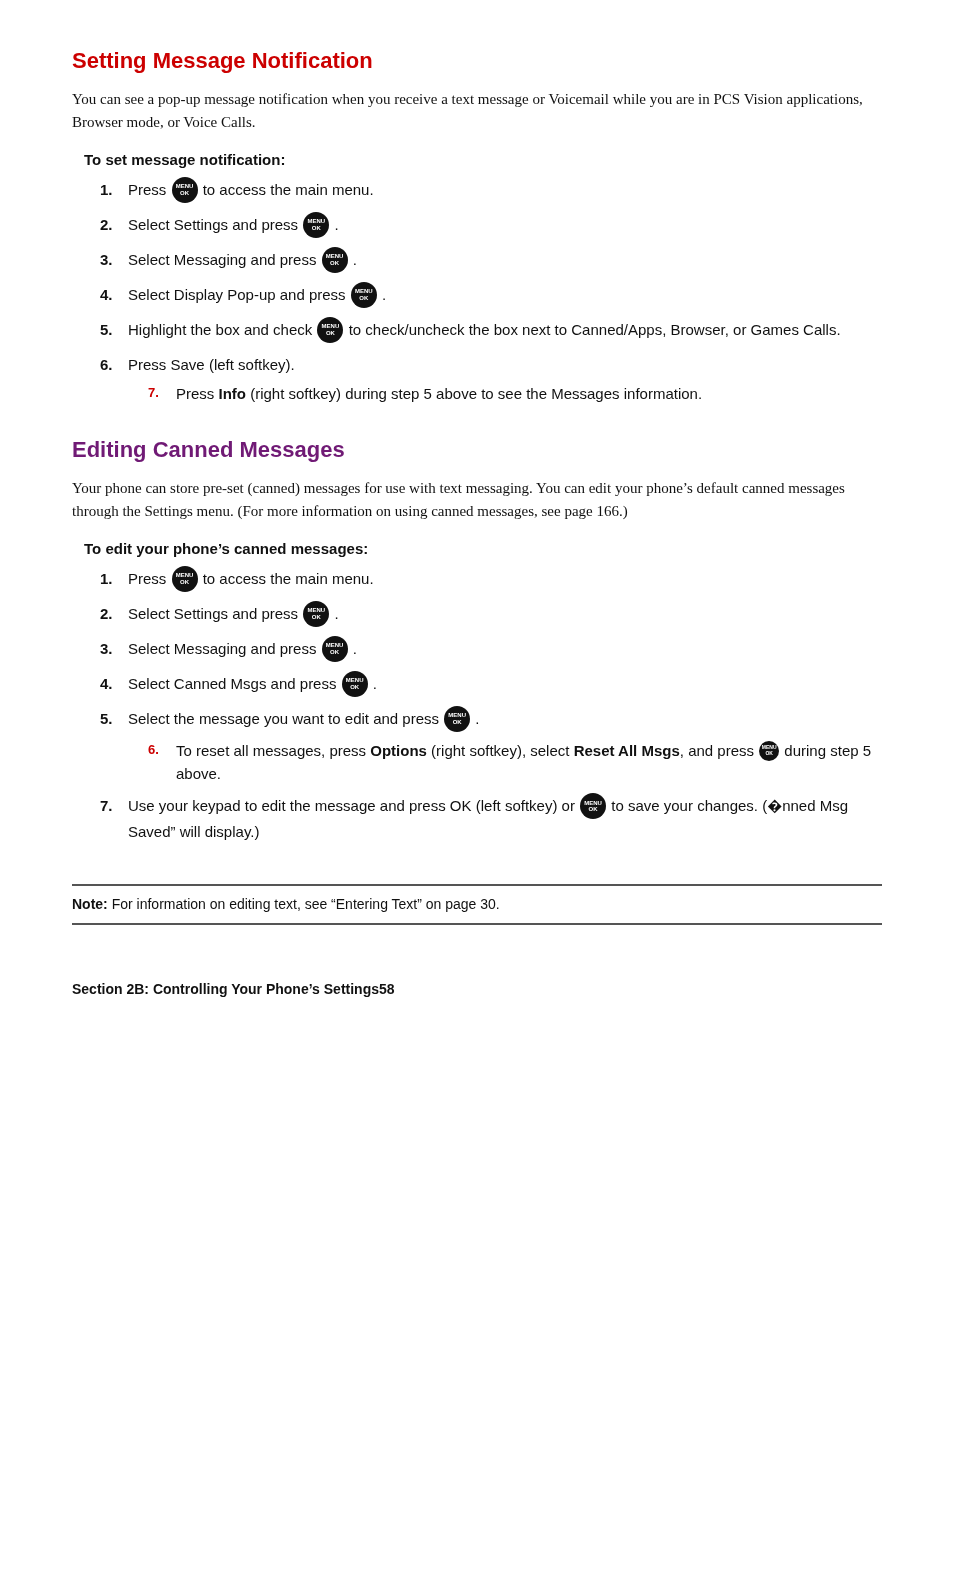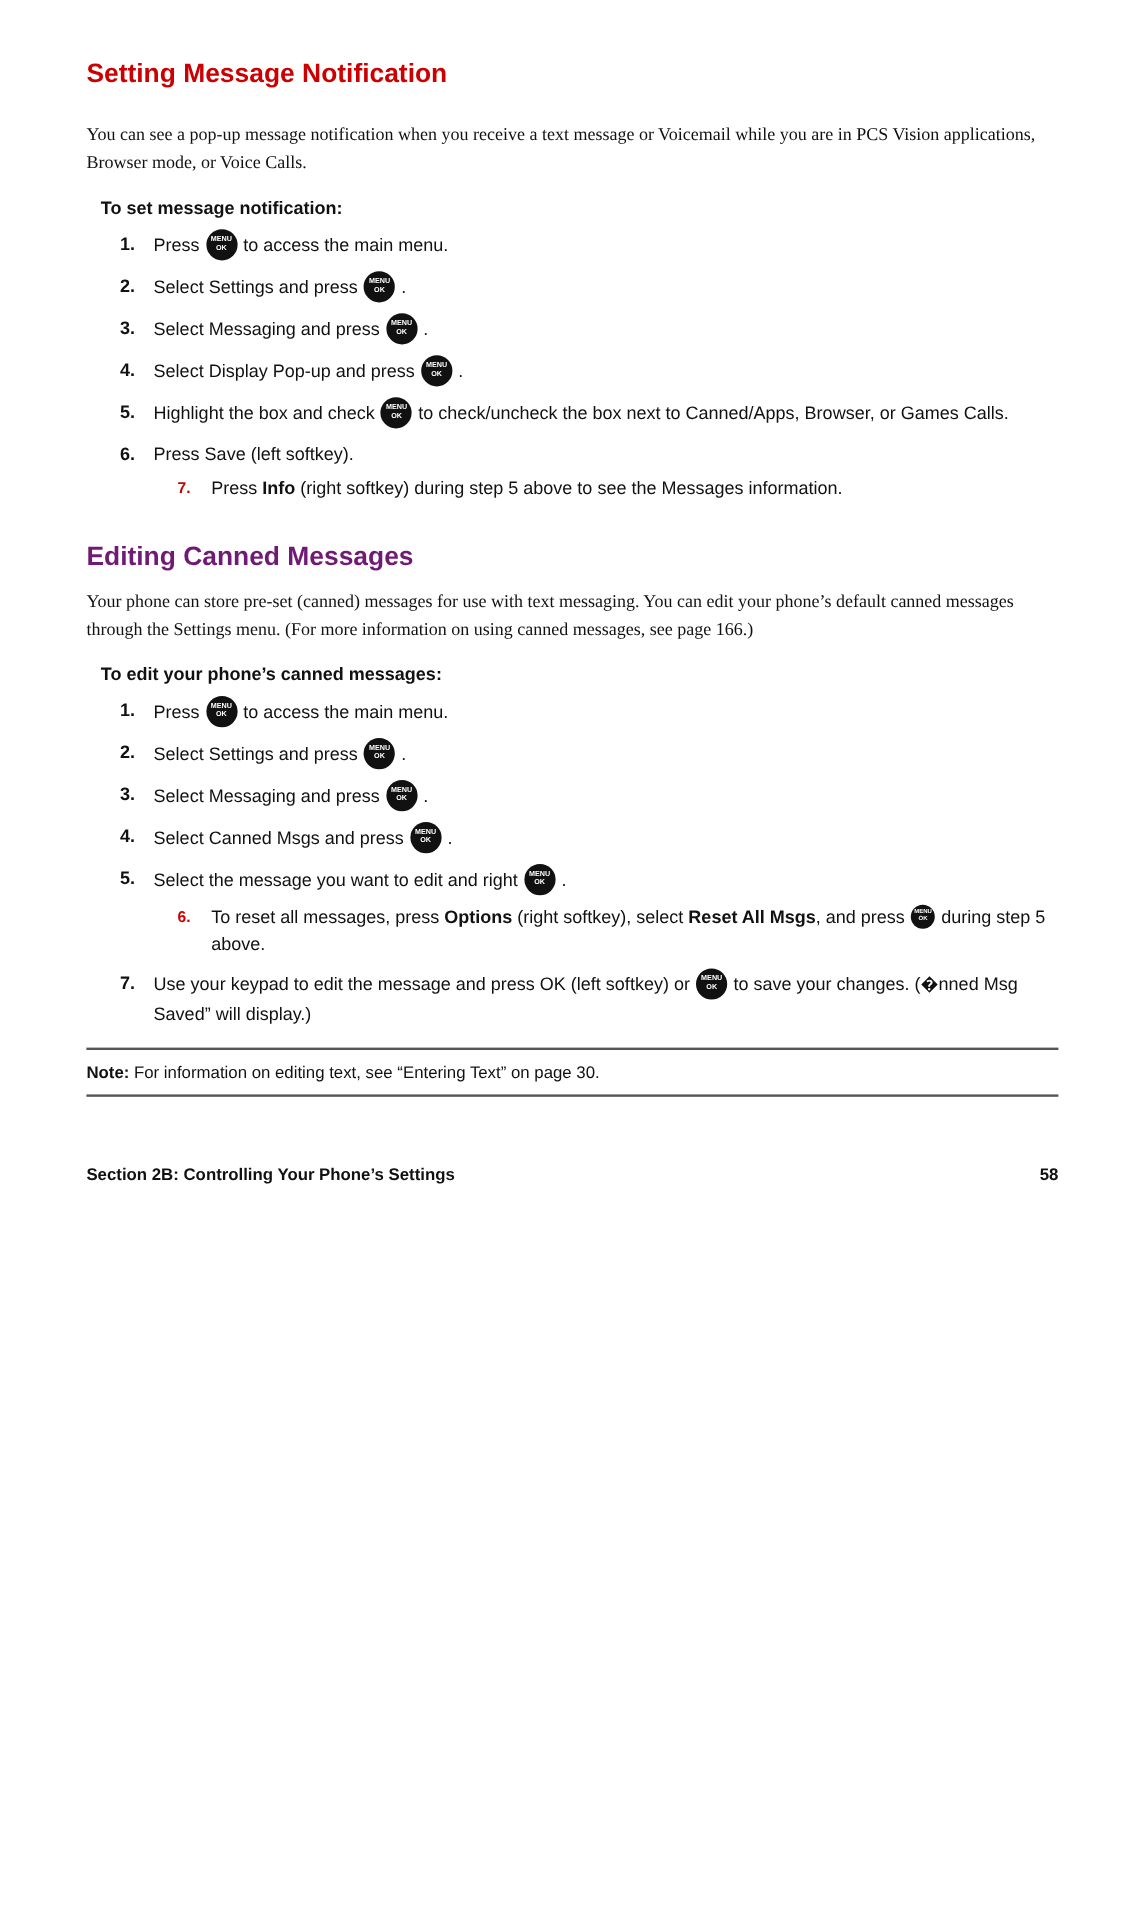--- a/index.html
+++ b/index.html
@@ -10,21 +10,21 @@
       color: #111;
       width: 954px;
       min-height: 1590px;
       padding: 48px 72px 48px 72px;
     }
     .section-title {
       color: #cc0000;
       font-size: 22px;
       font-weight: bold;
       font-family: Arial, sans-serif;
-      margin-bottom: 28px;
+      margin-bottom: 14px;
       margin-top: 0;
     }
     .section-title-2 {
       color: #701a75;
       font-size: 22px;
       font-weight: bold;
       font-family: Arial, sans-serif;
       margin-bottom: 14px;
       margin-top: 32px;
     }
@@ -84,29 +84,29 @@
       position: absolute;
       left: 0;
       color: #cc0000;
       font-size: 13px;
       top: 1px;
     }
     .note-box {
       border-top: 2px solid #555;
       border-bottom: 2px solid #555;
       padding: 8px 0 8px 0;
-      margin-top: 16px;
+      margin-top: 40px;
       font-family: Arial, sans-serif;
       font-size: 14px;
       line-height: 1.5;
     }
     .note-bold { font-weight: bold; }
     .footer {
       display: flex;
-      justify-content: space-between;
+      justify-content: flex-start;
       align-items: flex-end;
       margin-top: 48px;
       font-family: Arial, sans-serif;
       font-size: 14px;
       font-weight: bold;
       color: #111;
       border-top: none;
       padding-top: 8px;
     }
     .menu-btn {
@@ -224,21 +224,21 @@
 
   <li>
     <span>Select </span><span class="bold-term">Canned Msgs</span><span> and press </span>
     <span class="menu-btn">
       <span class="menu-btn-label">MENU<br>OK</span>
     </span>
     <span>.</span>
   </li>
 
   <li>
-    <span>Select the message you want to edit and right </span>
+    <span>Select the message you want to edit and press </span>
     <span class="menu-btn">
       <span class="menu-btn-label">MENU<br>OK</span>
     </span>
     <span>.</span>
     <ul class="sub-bullet">
       <li>To reset all messages, press <strong>Options</strong> (right softkey), select <strong>Reset All Msgs</strong>, and press
         <span class="menu-btn" style="width:20px;height:20px;top:-1px;">
           <span class="menu-btn-label" style="font-size:5px;">MENU<br>OK</span>
         </span>
         during step 5 above.</li>

